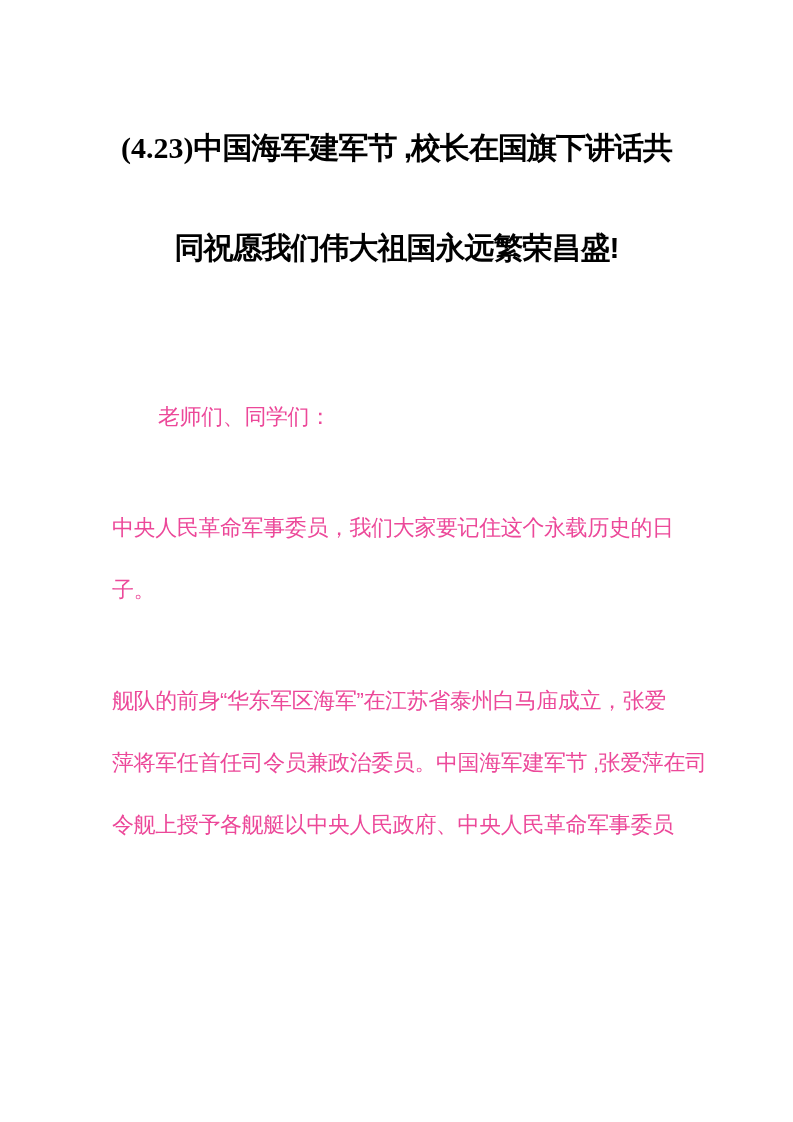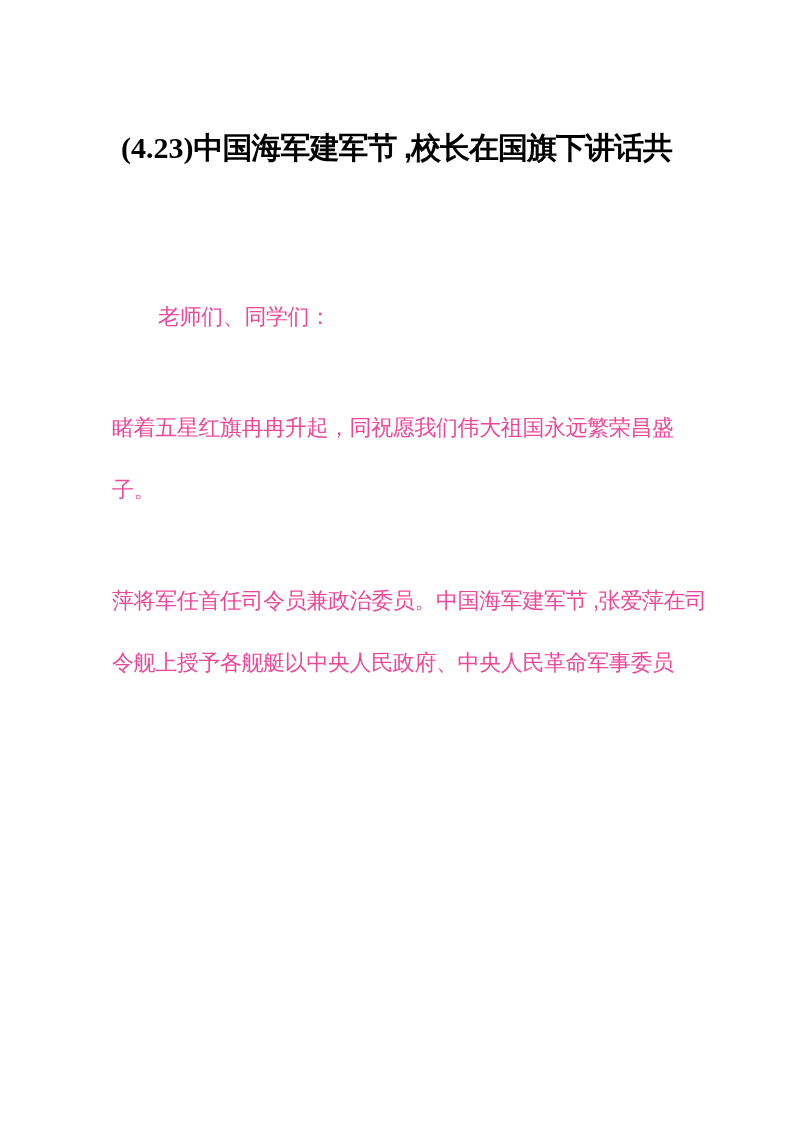--- a/index.html
+++ b/index.html
@@ -55,33 +55,35 @@
     padding-left: 46px;
   }
 </style>
 </head>
 <body>
 
 <div class="page">
 
   <div class="doc-title">
     <div class="t-line"><span class="serif-prefix">(4.23)</span><span>中国海军建军节 ,校长在国旗下讲话共</span></div>
+    <div class="t-line">同祝愿我们伟大祖国永远繁荣昌盛!</div>
   </div>
 
   <div class="doc-body">
 
     <p class="para para-salutation">
       <span class="line indent">老师们、同学们：</span>
     </p>
 
     <p class="para para-2">
-      <span class="line">睹着五星红旗冉冉升起，同祝愿我们伟大祖国永远繁荣昌盛</span>
+      <span class="line">中央人民革命军事委员，我们大家要记住这个永载历史的日</span>
       <span class="line">子。</span>
     </p>
 
     <p class="para para-3">
+      <span class="line">舰队的前身“华东军区海军”在江苏省泰州白马庙成立，张爱</span>
       <span class="line">萍将军任首任司令员兼政治委员。中国海军建军节 ,张爱萍在司</span>
       <span class="line">令舰上授予各舰艇以中央人民政府、中央人民革命军事委员</span>
     </p>
 
   </div>
 
 </div>
 
 </body></html>

